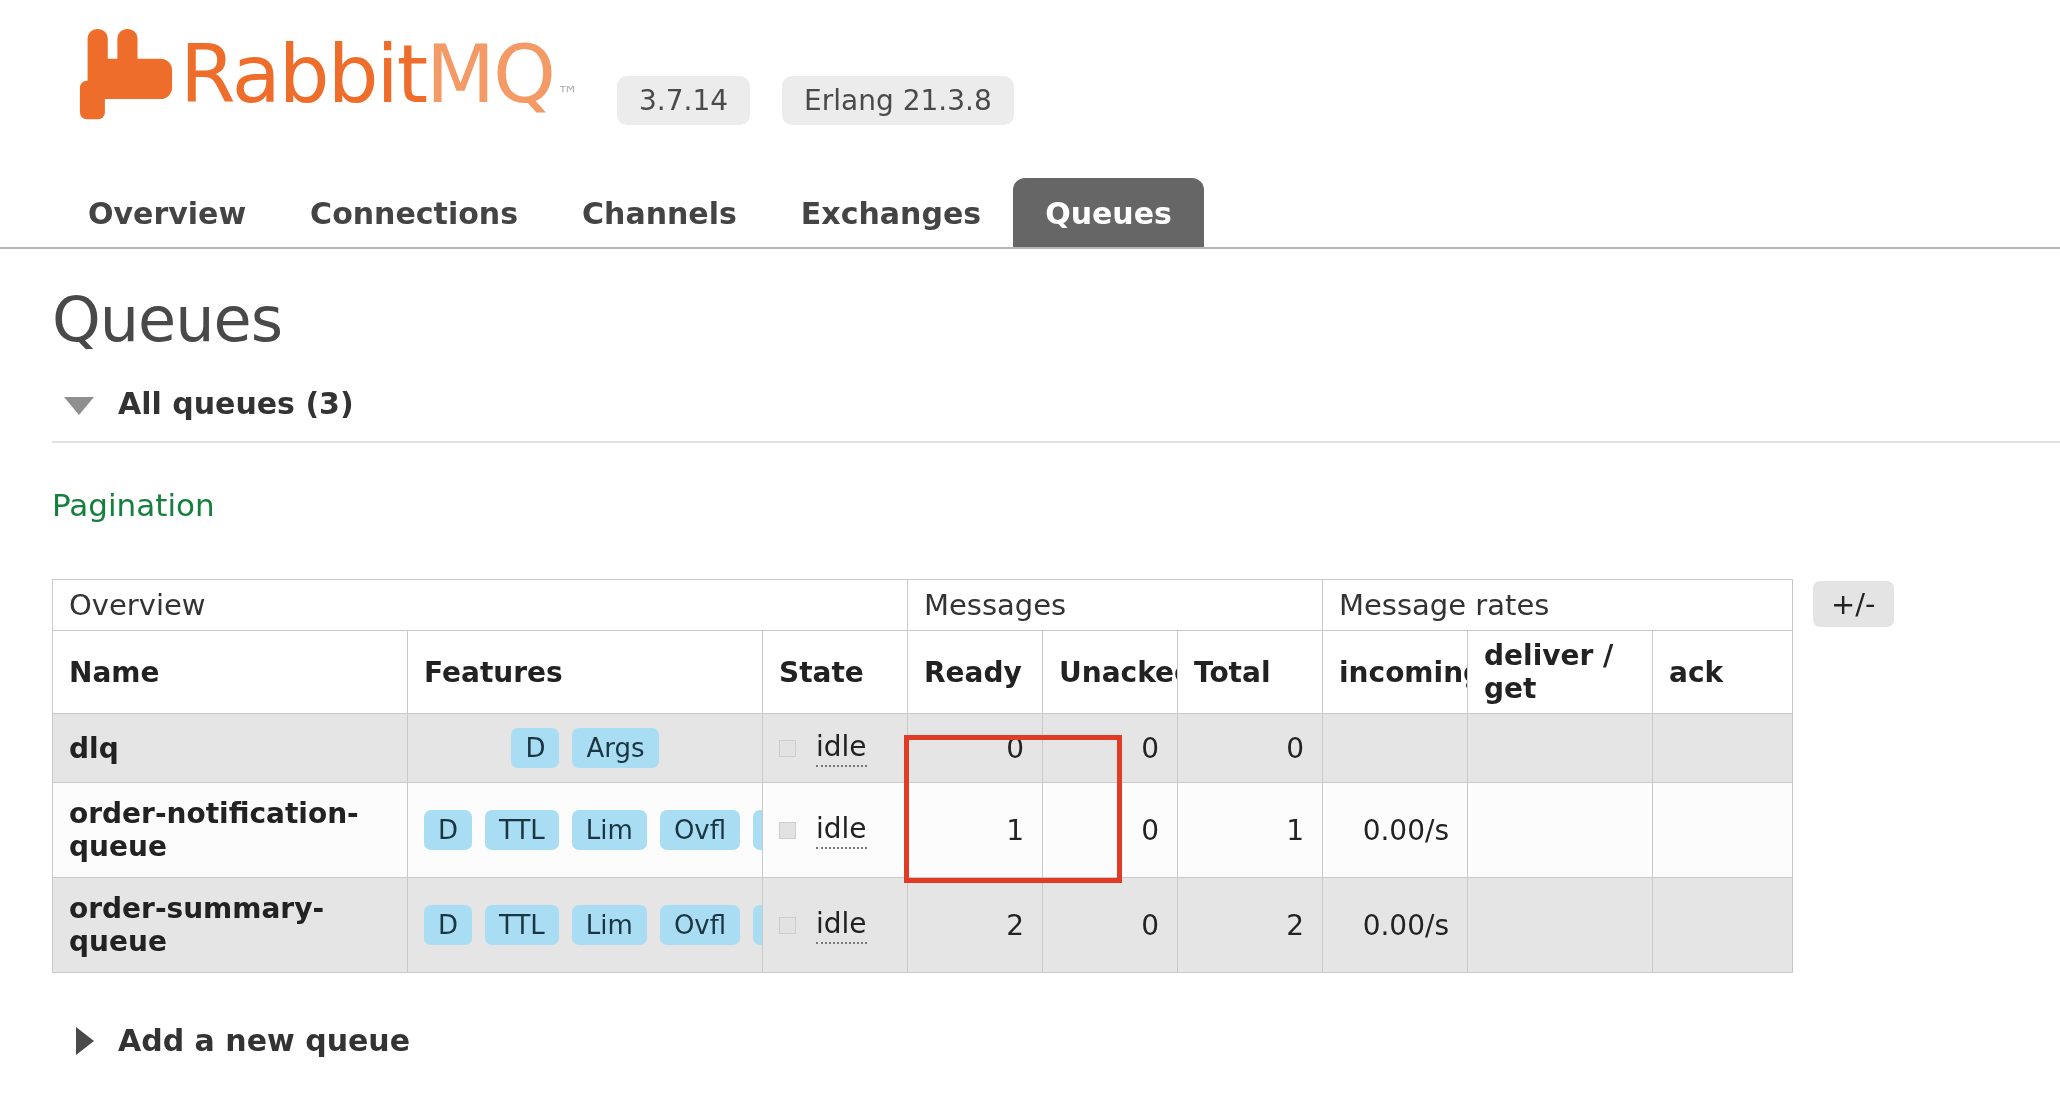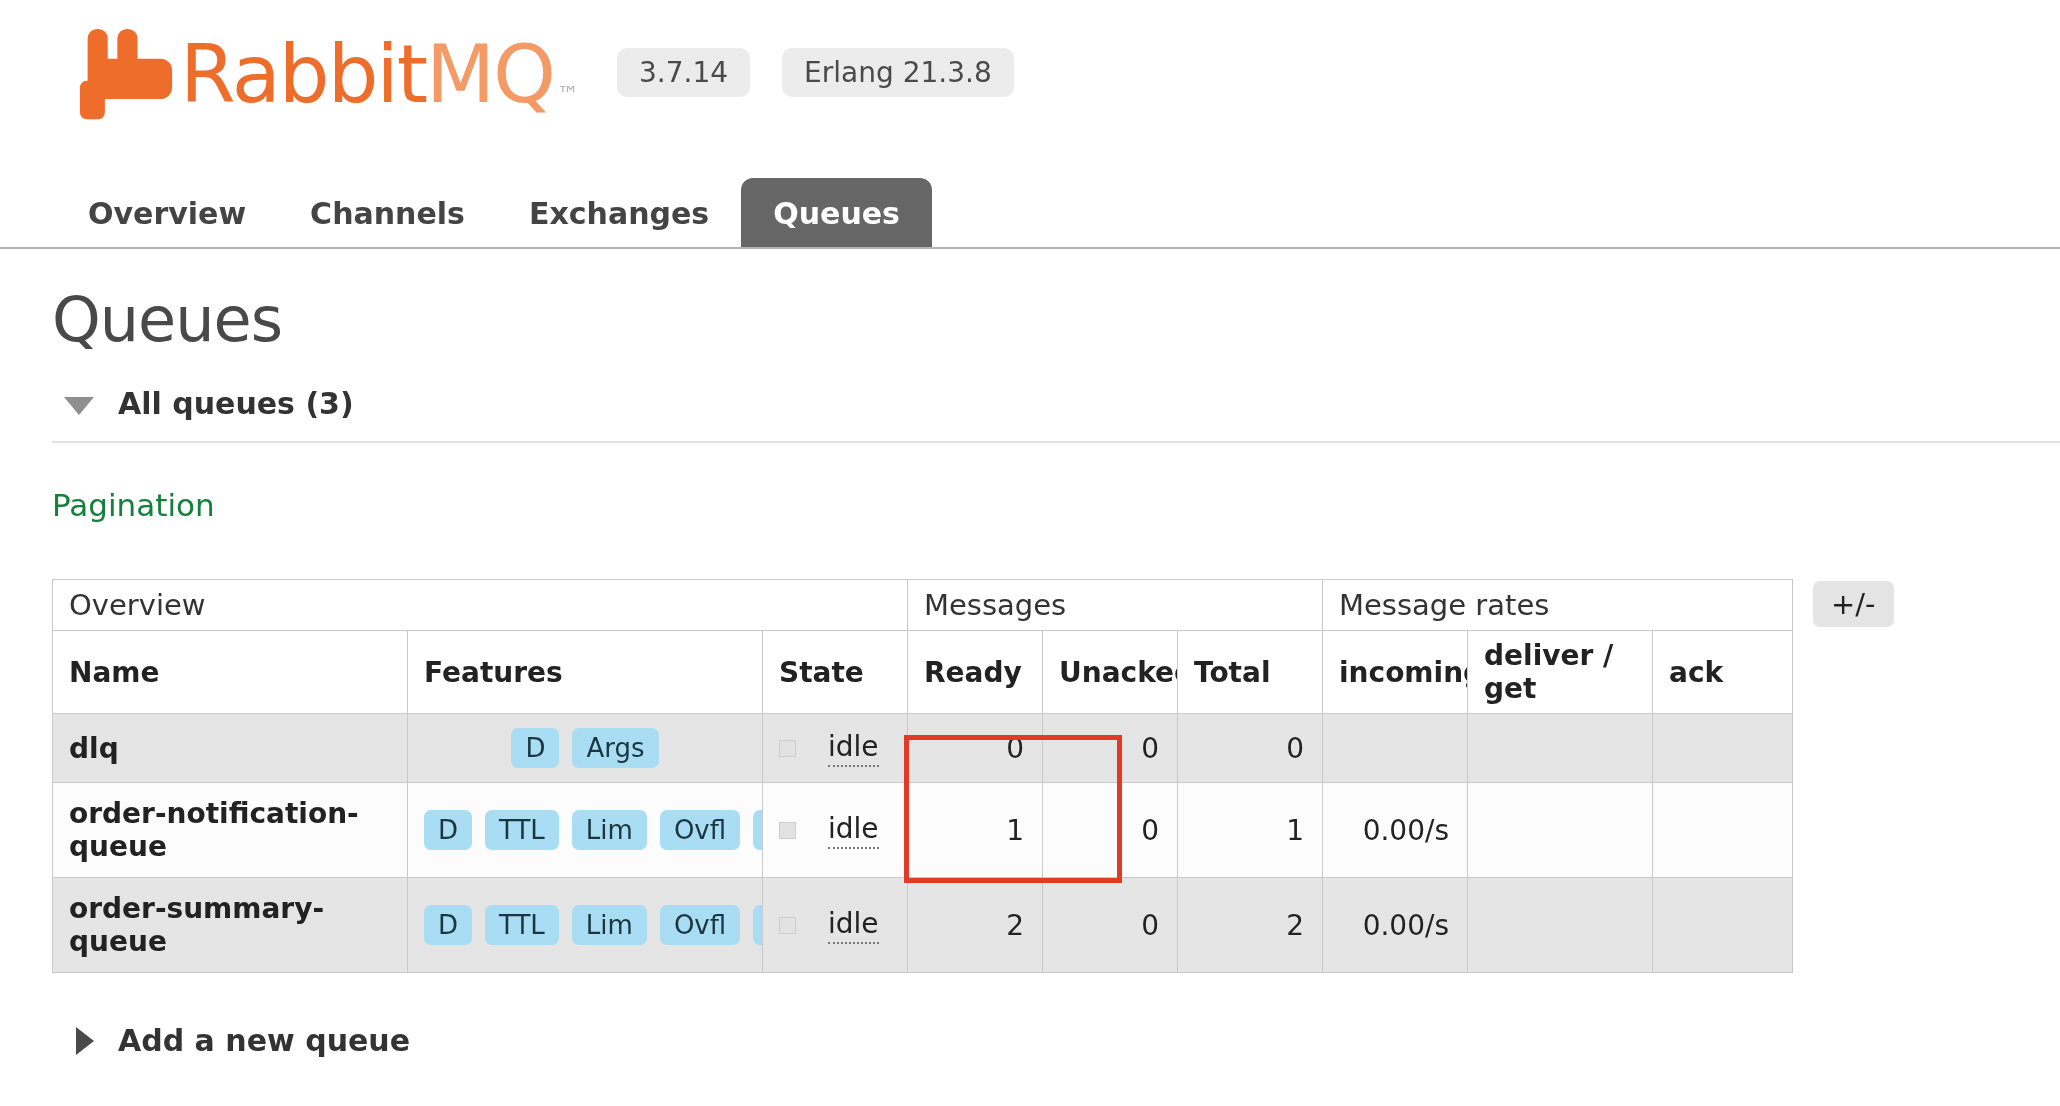--- a/index.html
+++ b/index.html
@@ -8,21 +8,21 @@
   .page { width:2060px; height:1106px; position:relative; background:#fff; }
 
   
   .header { display:flex; align-items:flex-start; padding:26px 0 0 78px; }
   .logo { display:flex; align-items:flex-start; }
   .logo svg { width:96px; height:98px; }
   .wordmark { font-size:80px; letter-spacing:-2px; margin-left:6px; line-height:98px; white-space:nowrap; }
   .wm-a { color:#ef6d2a; }
   .wm-b { color:#f49a66; }
   .tm { font-size:22px; color:#b5b5b5; margin-left:3px; }
-  .version-badges { display:flex; gap:32px; margin-left:40px; margin-top:22px; }
+  .version-badges { display:flex; gap:32px; margin-left:40px; margin-top:50px; }
   .vbadge { background:#ececec; border-radius:10px; padding:8px 22px; font-size:28px; color:#4a4a4a; white-space:nowrap; }
 
   
   .tabs { display:flex; padding-left:56px; margin-top:34px; border-bottom:2px solid #b5b5b5; align-items:flex-end; }
   .tab { font-size:30px; font-weight:bold; color:#444; padding:18px 32px 16px; cursor:pointer; white-space:nowrap; }
   .tab.active { background:#666; color:#fff; border-radius:12px 12px 0 0; }
 
   
   .main { padding:0 0 0 52px; }
   h1.page-title { font-size:62px; font-weight:normal; color:#494949; margin:34px 0 24px; letter-spacing:-1px; }
@@ -49,21 +49,21 @@
   .queues th, .queues td { border:1px solid #c9c9c9; font-size:28px; color:#222; overflow:hidden; }
   th.group { font-weight:normal; text-align:left; padding:8px 16px; height:48px; font-size:29px; color:#333; background:#fff; }
   th.col { font-weight:bold; text-align:left; padding:8px 16px; height:48px; background:#fff; cursor:pointer; }
   .queues td { height:68px; padding:14px 16px; }
   tr.alt1 td { background:#e5e5e5; }
   tr.alt2 td { background:#fcfcfc; }
   td.name { font-weight:bold; }
   td.features { text-align:center; }
   .fbadges { display:inline-flex; gap:13px; justify-content:center; }
   .fbadge { background:#a8ddf3; color:#1b3640; border-radius:7px; padding:5px 14px; font-size:26px; white-space:nowrap; }
-  .state-inner { display:flex; align-items:center; gap:32px; }
+  .state-inner { display:flex; align-items:center; gap:20px; }
   .state-sq { width:17px; height:17px; background:#e2e2e2; border:1px solid #cdcdcd; flex:none; }
   .idle { border-bottom:2px dotted #777; padding-bottom:2px; }
   td.num { text-align:right; padding-right:18px; }
   .plusminus { margin-left:20px; margin-top:2px; background:#e4e4e4; border-radius:7px; padding:6px 18px; font-size:29px; color:#222; cursor:pointer; white-space:nowrap; }
 
   .annotation { position:absolute; border:5px solid #e13b26; left:852px; top:156px; width:218px; height:148px; pointer-events:none; background:transparent; }
 
   .add-queue { display:flex; align-items:center; margin-top:50px; padding-left:24px; font-size:30px; font-weight:bold; color:#333; cursor:pointer; }
   .tri-right { width:0; height:0; border-top:14px solid transparent; border-bottom:14px solid transparent; border-left:18px solid #4a4a4a; margin-right:24px; }
 </style>
@@ -85,20 +85,21 @@
       </div>
     </div>
     <div class="version-badges">
       <span class="vbadge">3.7.14</span>
       <span class="vbadge">Erlang 21.3.8</span>
     </div>
   </div>
 
   <div class="tabs">
     <div class="tab">Overview</div>
+    <div class="tab">Connections</div>
     <div class="tab">Channels</div>
     <div class="tab">Exchanges</div>
     <div class="tab active">Queues</div>
   </div>
 
   <div class="main">
     <h1 class="page-title">Queues</h1>
 
     <div class="section-head">
       <span class="tri-down"></span>

